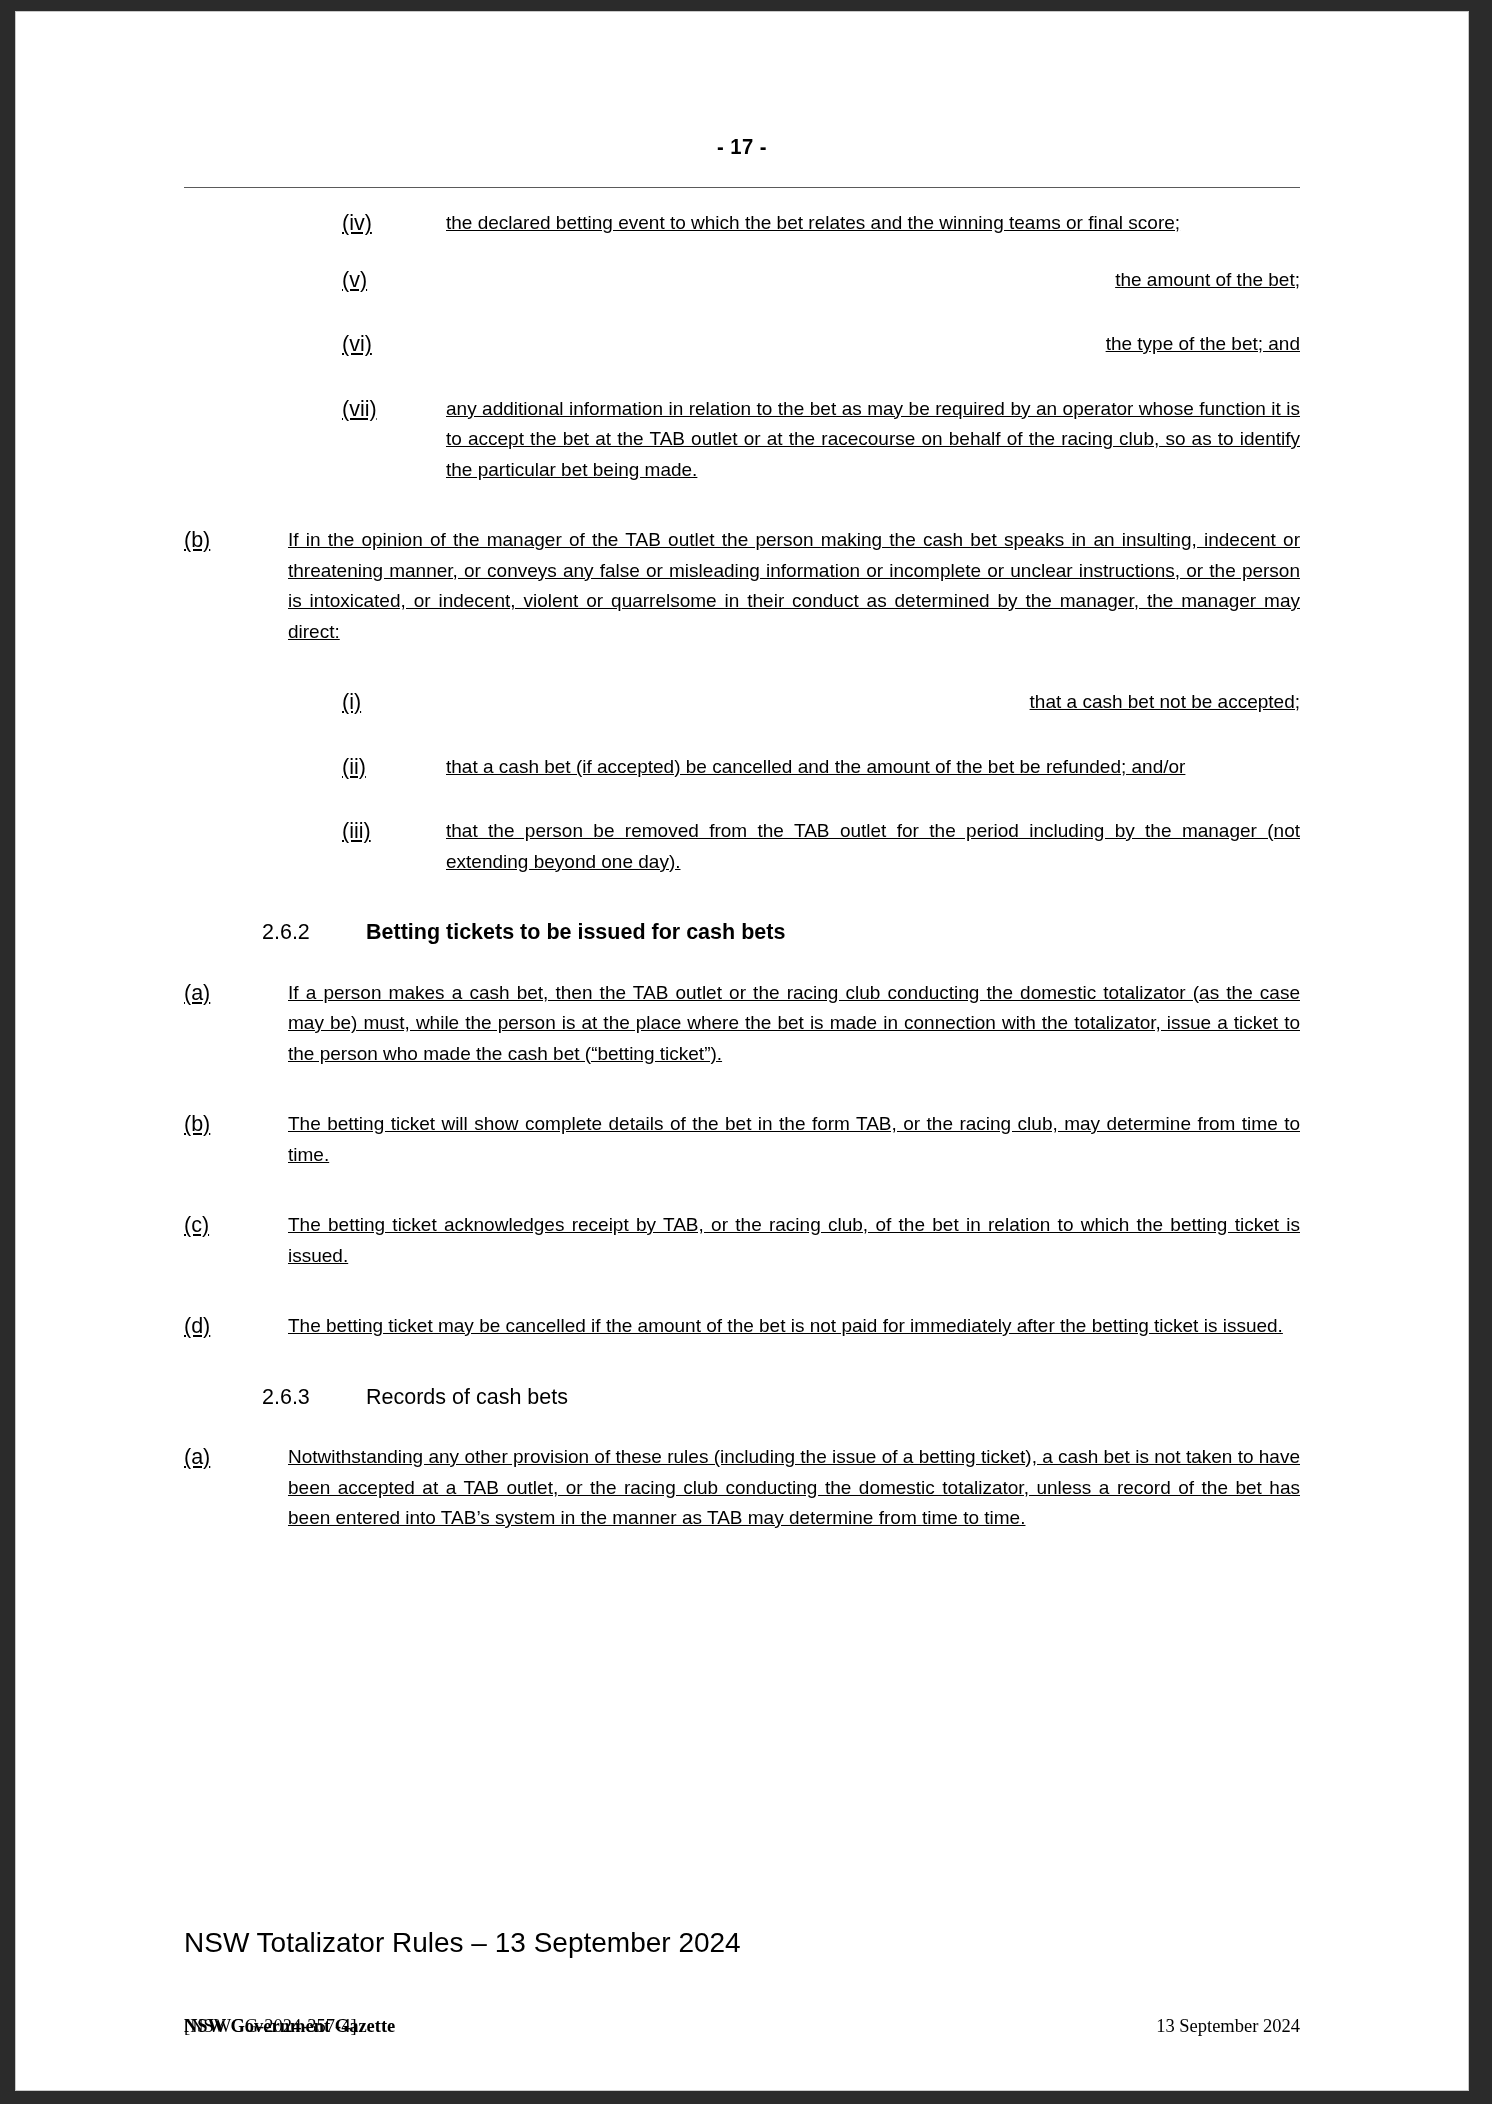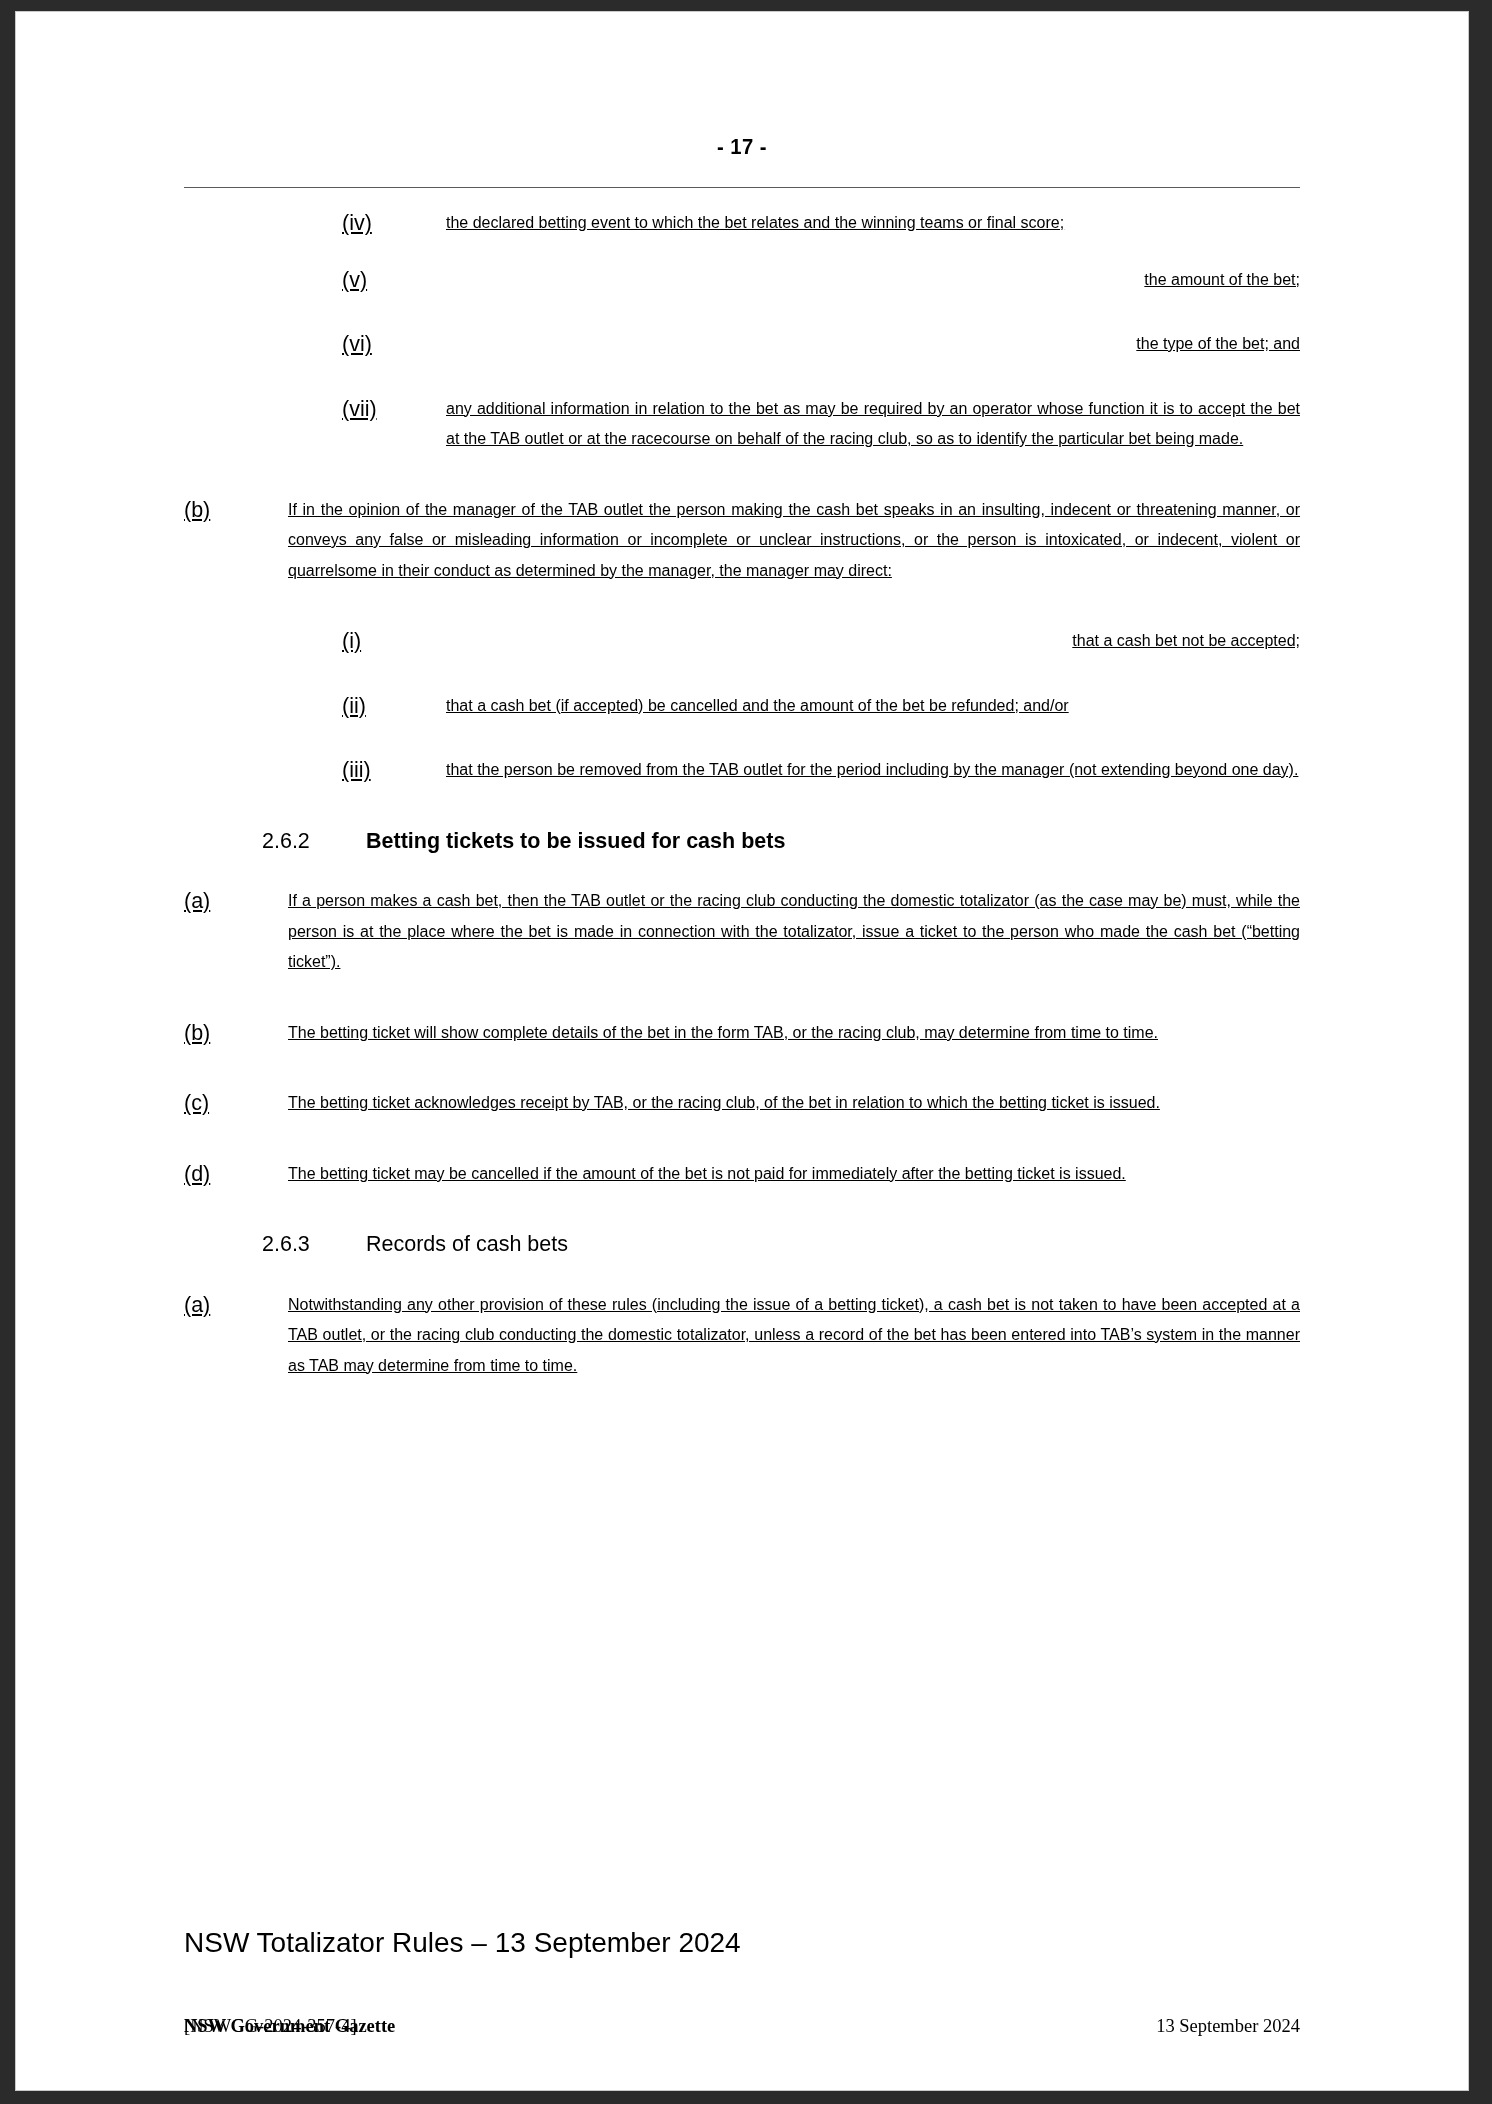--- a/index.html
+++ b/index.html
@@ -59,21 +59,21 @@
   }
   .item .marker{
     flex:0 0 auto;
     font-size:21.5px;
     line-height:30.5px;
     color:#000;
     white-space:nowrap;
   }
   .item .body{
     flex:1 1 auto;
-    font-size:16px;
+    font-size:19px;
     line-height:30.5px;
     color:#000;
     text-align:justify;
     text-justify:inter-word;
     hyphens:none;
   }
   .item .body.last-left{ text-align:right; }
 
   
   .lvl-a .marker{ width:104px; }

